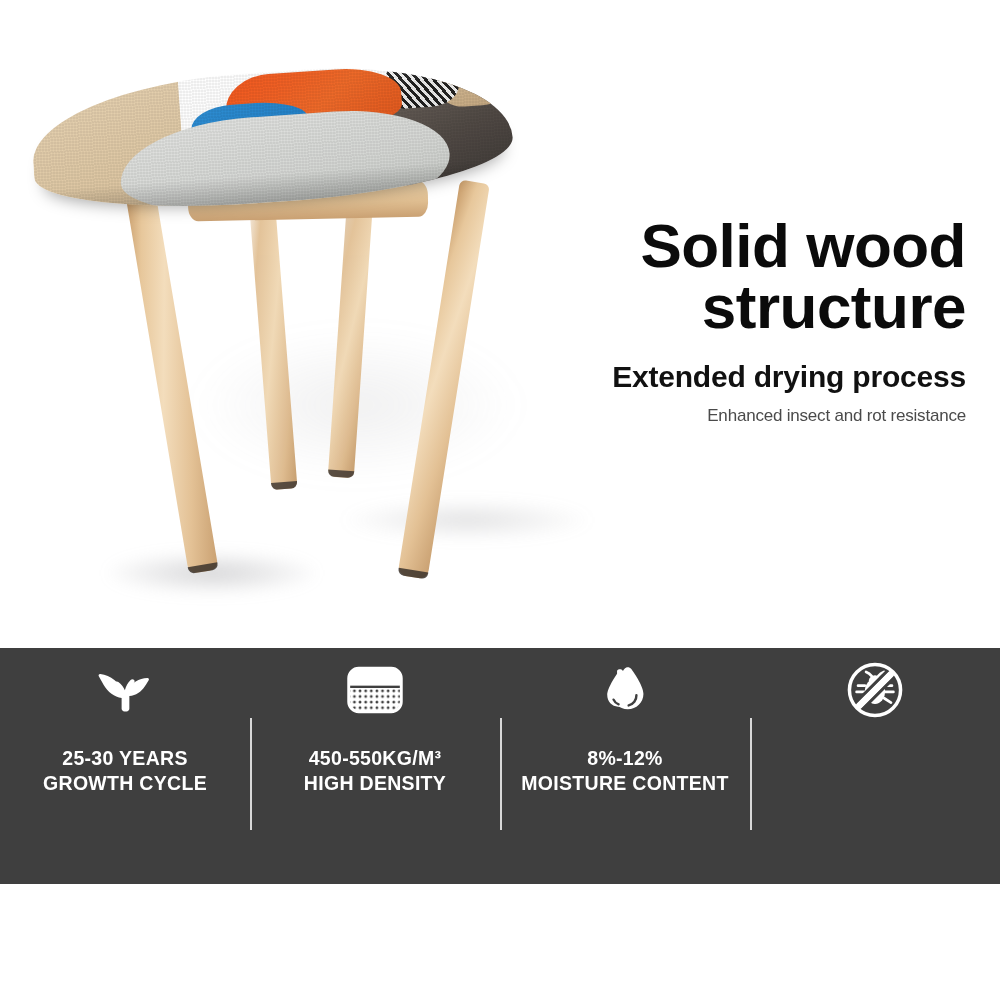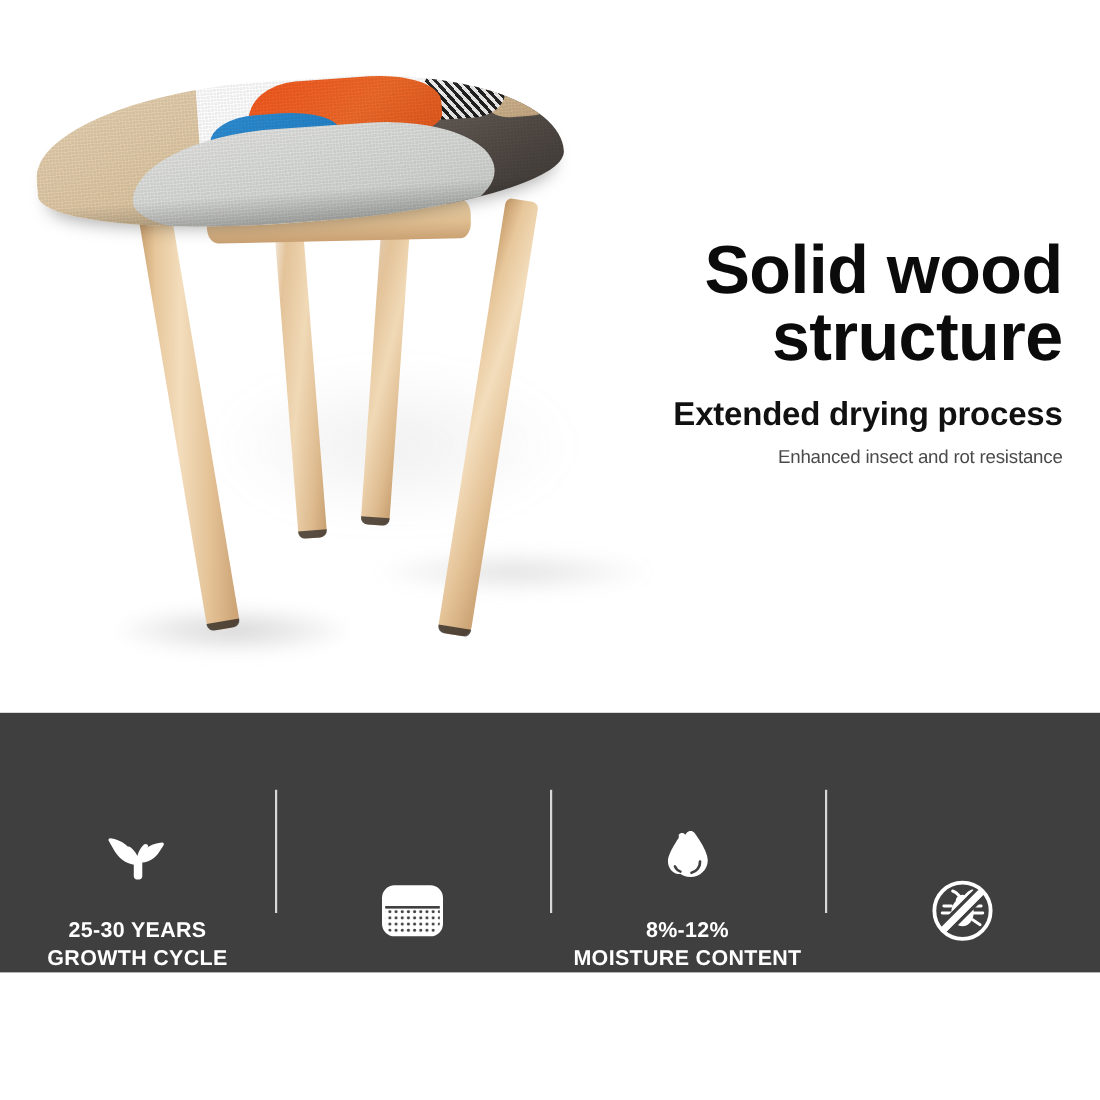--- a/index.html
+++ b/index.html
@@ -237,21 +237,21 @@
     display: flex;
     align-items: center;
   }
   .feature {
     position: relative;
     flex: 1 1 0;
     height: 100%;
     display: flex;
     flex-direction: column;
     align-items: center;
-    justify-content: flex-end;
+    justify-content: flex-start;
     padding-top: 6px;
     box-sizing: border-box;
     border-radius: 26px;
   }
   .feature + .feature::before {
     content: "";
     position: absolute;
     left: 0;
     top: 70px;
     width: 2px;
@@ -349,20 +349,22 @@
           </defs>
           <g clip-path="url(#blockClip)">
             <rect x="3" y="3" width="58" height="48" fill="#ffffff"></rect>
             <rect x="3" y="24" width="58" height="27" fill="#ffffff"></rect>
             <rect x="3" y="25.5" width="58" height="25.5" fill="url(#dots)"></rect>
             <rect x="3" y="22.2" width="58" height="2.6" fill="#3f3f3f"></rect>
           </g>
           <rect x="3" y="3" width="58" height="48" rx="11" ry="11" fill="none" stroke="#ffffff" stroke-width="3.2"></rect>
         </svg>
       </div>
+      <div class="feature-label">450-550KG/M³
+HIGH DENSITY</div>
     </div>
 
     <div class="feature">
       <div class="feature-icon">
         <svg viewBox="0 0 64 62" width="60" height="58" aria-hidden="true">
           <path fill="#ffffff" d="M23.5 13.5c-1 1.6-10.5 15.4-10.5 22.7 0 7.1 5.1 12.6 11.6 12.6 2.6 0 5-.9 6.9-2.3-2.3-2.6-3.7-6-3.7-9.9 0-6.3 4.3-14.1 7.2-18.9-2.8-4-4.8-6.6-5.4-7.3-1.6-2-4.6-1.9-6.1.1z"></path>
           <path fill="#ffffff" d="M38.7 8.6c-1.9-2.4-5.5-2.4-7.4 0-2 2.6-13 17.8-13 26.7 0 9 7.5 16.3 16.7 16.3s16.7-7.3 16.7-16.3c0-8.9-11-24.1-13-26.7z"></path>
           <path fill="none" stroke="#3f3f3f" stroke-width="2.6" stroke-linecap="round" d="M44.2 36.6c.2 5.2-3.4 9.8-8.3 10.9"></path>
           <path fill="none" stroke="#3f3f3f" stroke-width="2.4" stroke-linecap="round" d="M19.7 41.2c1 2.4 3 4.3 5.5 5.2"></path>
         </svg>

